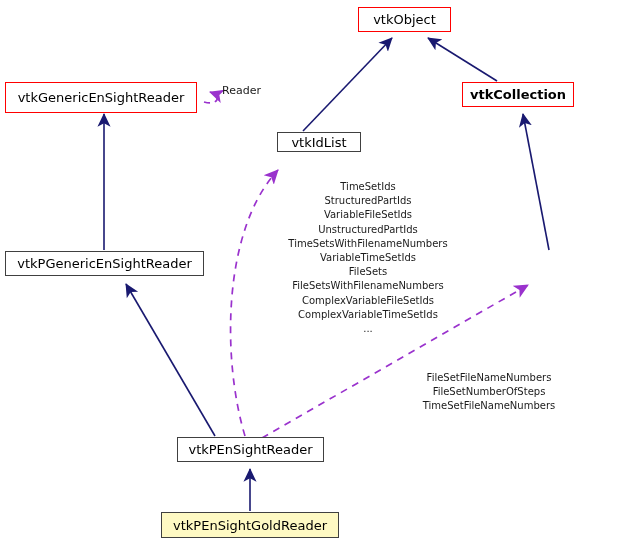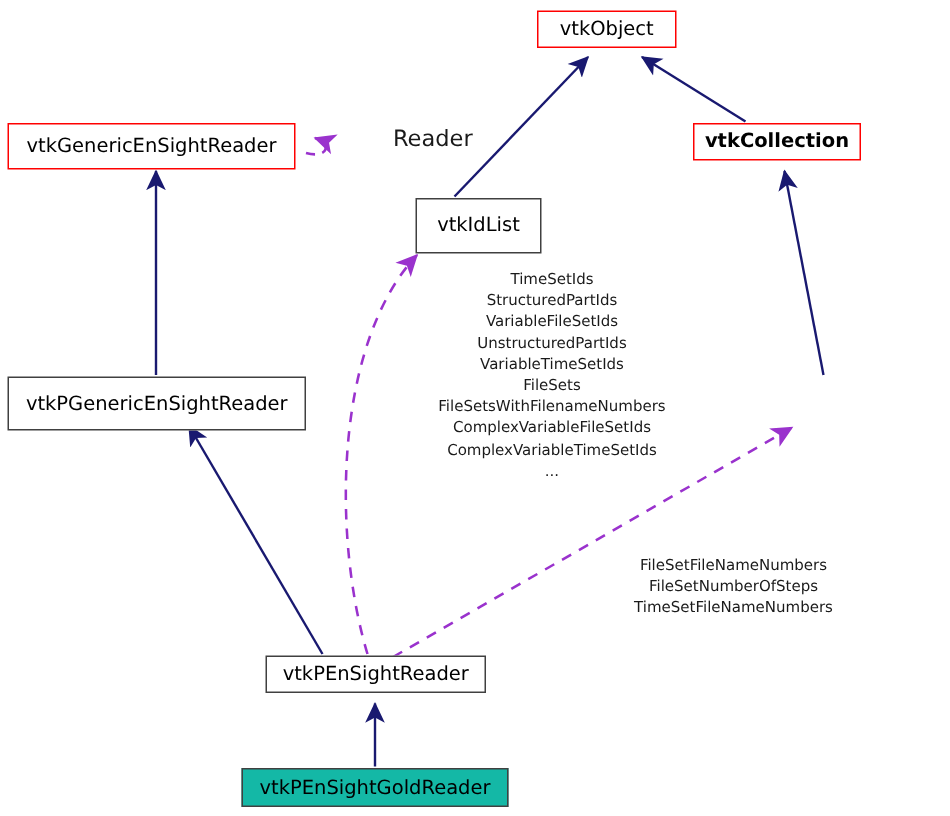--- a/index.html
+++ b/index.html
@@ -15,29 +15,28 @@
     box-sizing:border-box;
     display:flex;align-items:center;justify-content:center;
     background:#ffffff;
     font-size:13px;
     color:#000000;
     white-space:nowrap;
     line-height:1;
   }
   .node-box.red{border:1px solid #ff0000;}
   .node-box.black{border:1px solid #404040;}
-  .node-box.filled{border:1px solid #404040;background:#14b8a6;}
+  .node-box.filled{border:1px solid #404040;background:#fef9c3;}
 
   .edge-label{
     position:absolute;
-    font-size:15px;
+    font-size:11px;
     color:#1a1a1a;
     white-space:nowrap;
     line-height:1;
-    margin-left:40px;
   }
   .label-block{
     position:absolute;
     font-size:10px;
     color:#1a1a1a;
     text-align:center;
     line-height:14.2px;
     white-space:nowrap;
   }
   .label-block div{white-space:nowrap;}
@@ -81,44 +80,45 @@
   </div>
 
   <div class="node-box red" style="left:5px;top:82px;width:192px;height:31px;">
     <span>vtkGenericEnSightReader</span>
   </div>
 
   <div class="node-box red" style="left:462px;top:82px;width:112px;height:25px;font-weight:bold;">
     <span>vtkCollection</span>
   </div>
 
-  <div class="node-box black" style="left:277px;top:132px;width:84px;height:37px;">
+  <div class="node-box black" style="left:277px;top:132px;width:84px;height:20px;">
     <span>vtkIdList</span>
   </div>
 
-  <div class="node-box black" style="left:5px;top:251px;width:199px;height:36px;">
+  <div class="node-box black" style="left:5px;top:251px;width:199px;height:25px;">
     <span>vtkPGenericEnSightReader</span>
   </div>
 
 
   <div class="node-box black" style="left:177px;top:437px;width:147px;height:25px;">
     <span>vtkPEnSightReader</span>
   </div>
 
   <div class="node-box filled" style="left:161px;top:512px;width:178px;height:26px;">
     <span>vtkPEnSightGoldReader</span>
   </div>
 
   <div class="edge-label" style="left:222px;top:85px;">Reader</div>
 
   <div class="label-block" id="idlist-members" style="left:253px;top:180px;width:230px;">
       <div>TimeSetIds</div>
       <div>StructuredPartIds</div>
       <div>VariableFileSetIds</div>
       <div>UnstructuredPartIds</div>
+      <div>TimeSetsWithFilenameNumbers</div>
       <div>VariableTimeSetIds</div>
       <div>FileSets</div>
       <div>FileSetsWithFilenameNumbers</div>
       <div>ComplexVariableFileSetIds</div>
       <div>ComplexVariableTimeSetIds</div>
       <div>...</div>
     </div>
 
   <div class="label-block" id="idlistcollection-members" style="left:379px;top:371px;width:220px;">
       <div>FileSetFileNameNumbers</div>

